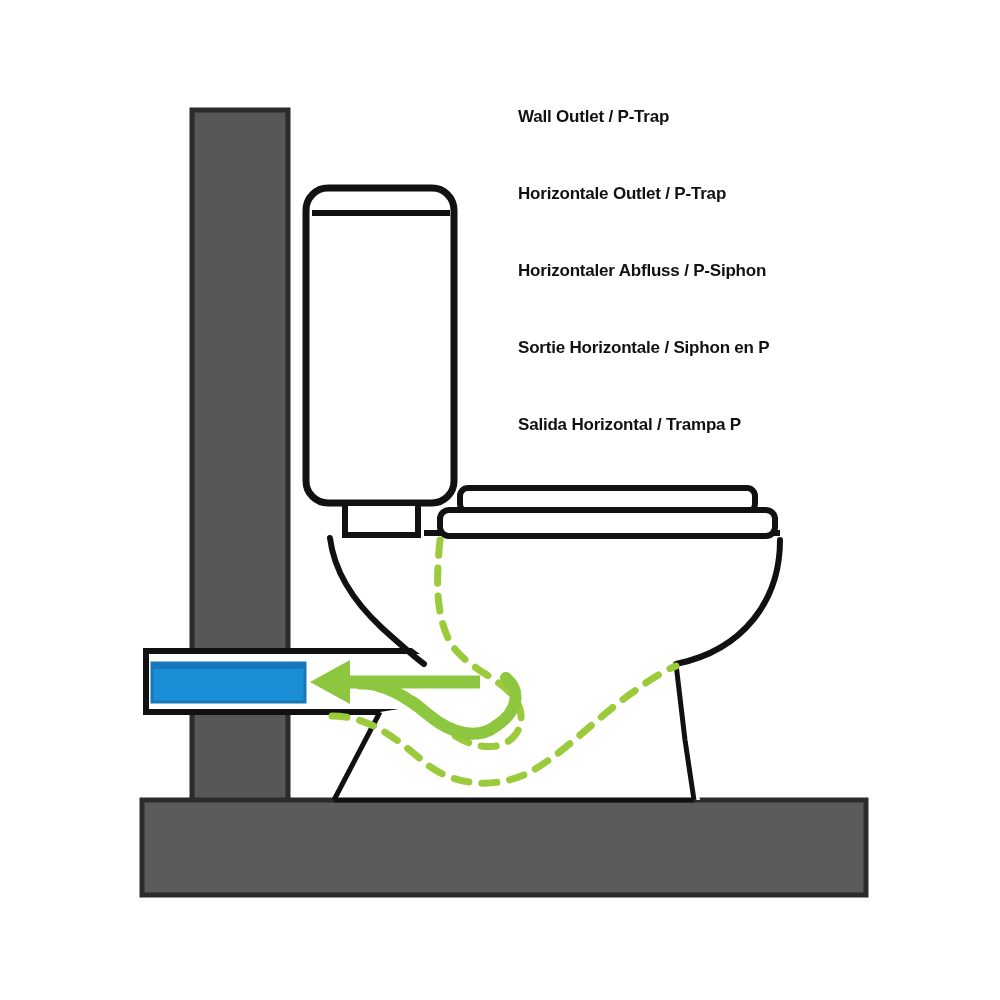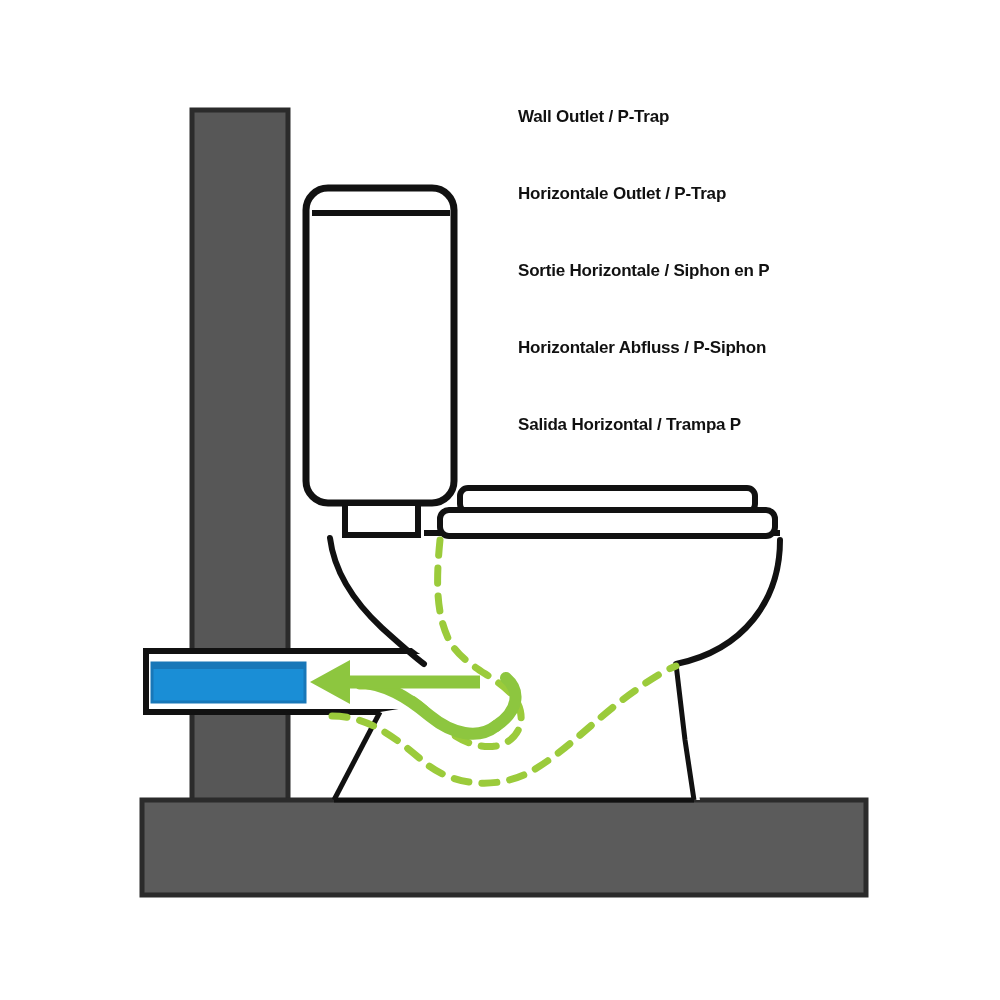--- a/index.html
+++ b/index.html
@@ -130,18 +130,18 @@
     <g>
       <rect x="152" y="663" width="153" height="39" fill="#1a8ed6" stroke="#1877b8" stroke-width="3"></rect>
       <rect x="152" y="663" width="153" height="6" fill="#1877b8" stroke="none"></rect>
     </g>
 
   </svg>
 
   <div class="label-block">
     <p class="diagram-label">Wall Outlet / P-Trap</p>
     <p class="diagram-label">Horizontale Outlet / P-Trap</p>
+    <p class="diagram-label">Horizontaler Abfluss / P-Siphon</p>
     <p class="diagram-label">Sortie Horizontale / Siphon en P</p>
-    <p class="diagram-label">Horizontaler Abfluss / P-Siphon</p>
     <p class="diagram-label">Salida Horizontal / Trampa P</p>
   </div>
 
 </div>
 
 </body></html>

